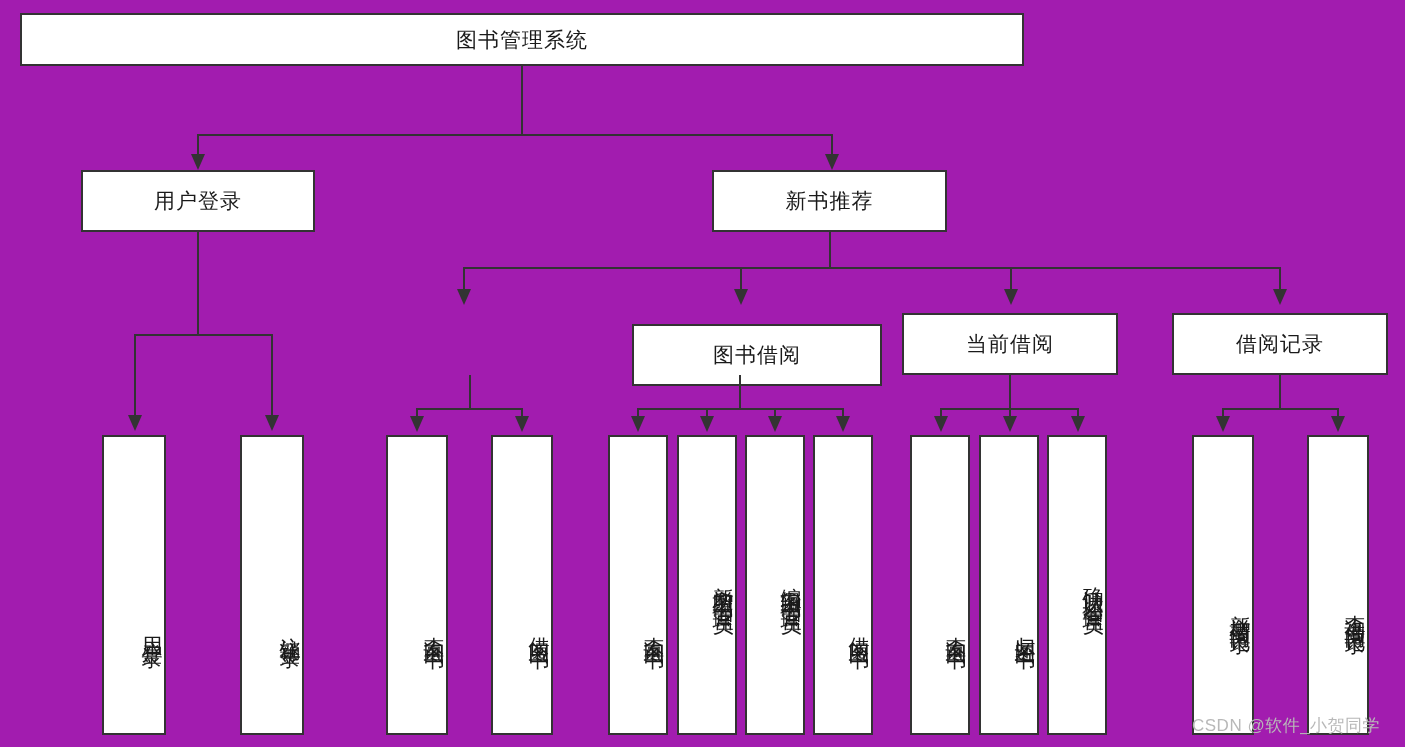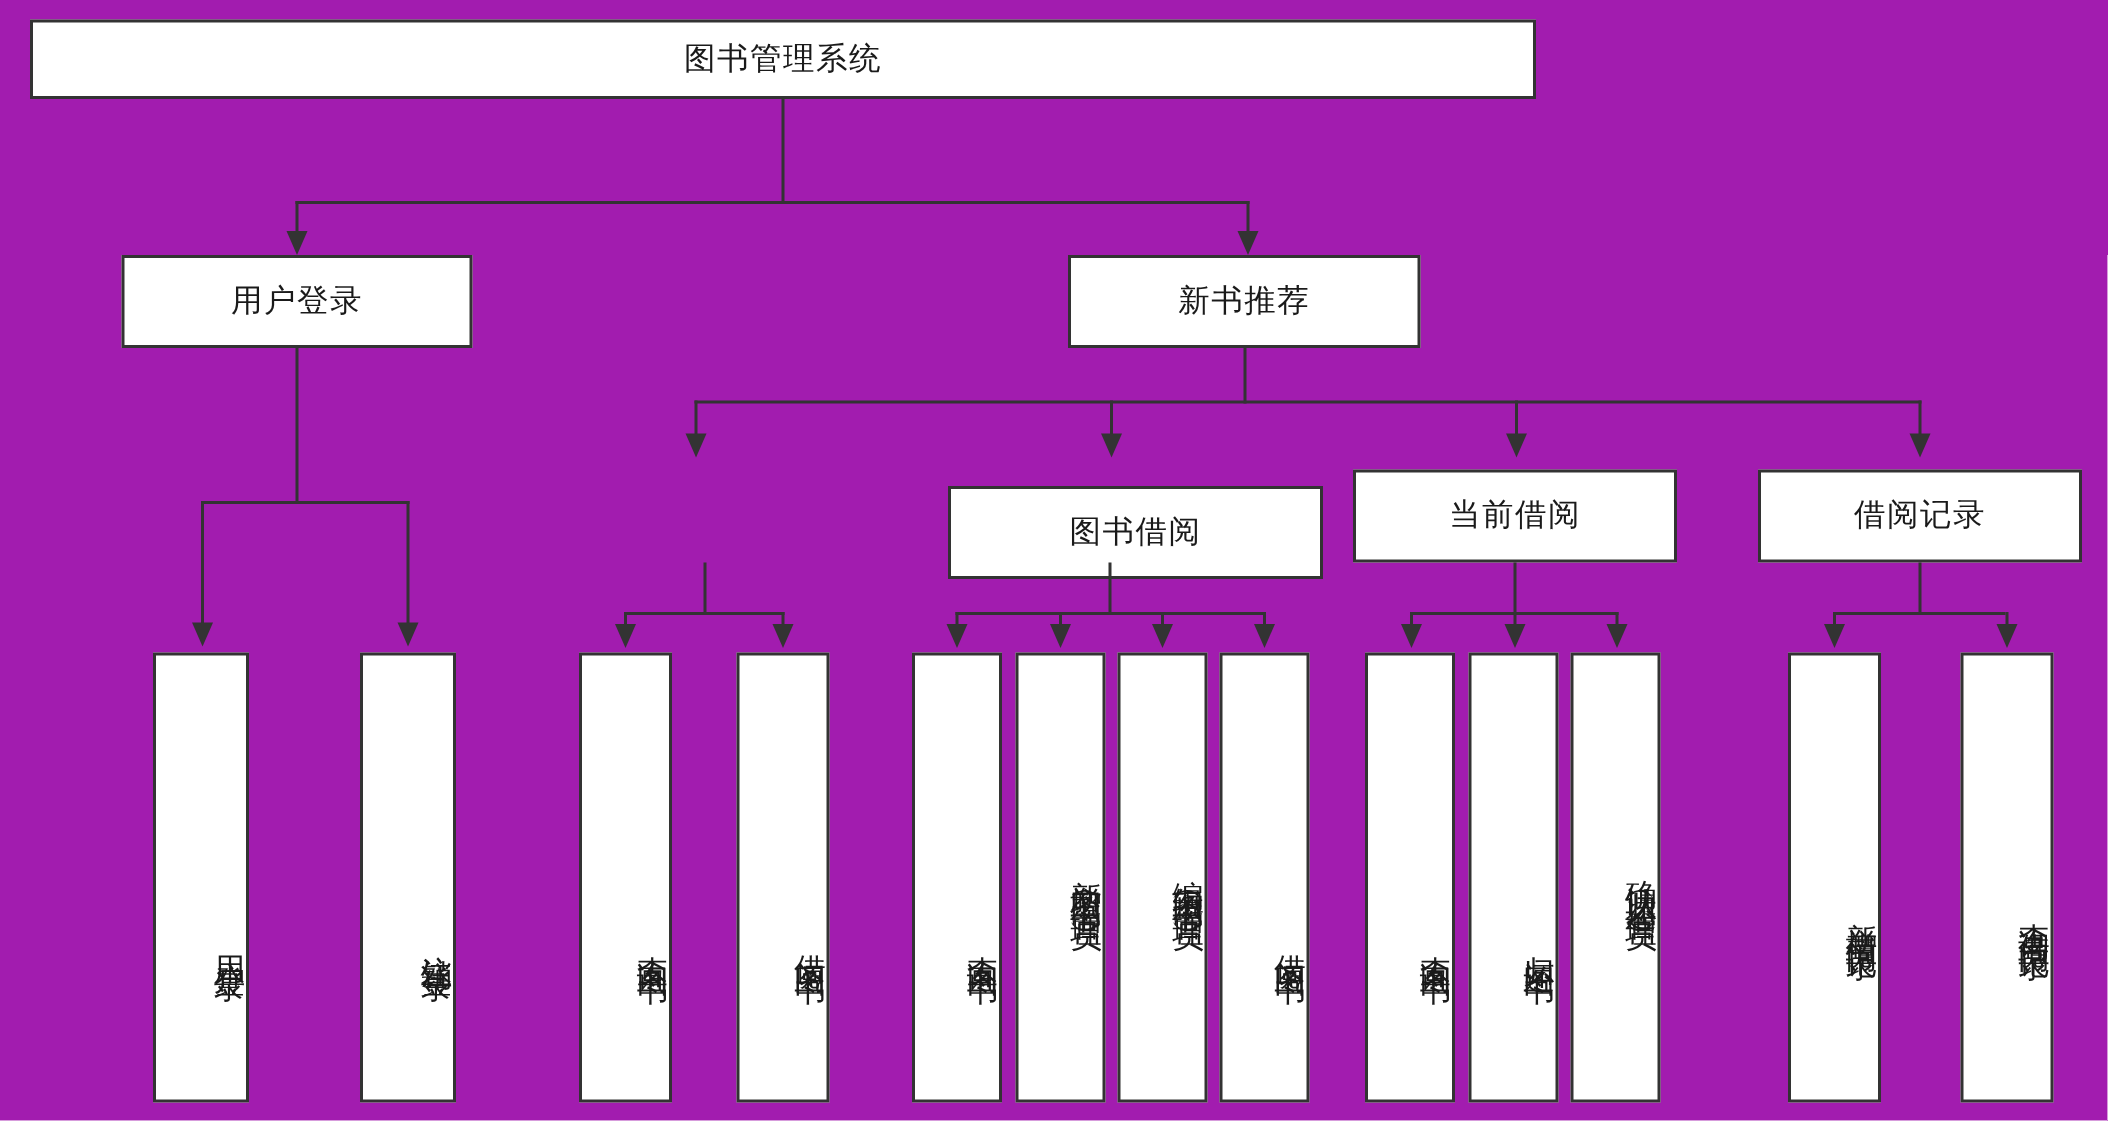--- a/index.html
+++ b/index.html
@@ -156,14 +156,15 @@
   <div class="node vert topalign" style="left:745px; top:435px; width:60px; height:300px;">编辑图书（管理员）</div>
   <div class="node vert" style="left:813px; top:435px; width:60px; height:300px; padding-top:85px;">借阅图书</div>
 
   <div class="node vert" style="left:910px; top:435px; width:60px; height:300px; padding-top:85px;">查询图书</div>
   <div class="node vert" style="left:979px; top:435px; width:60px; height:300px; padding-top:85px;">归还图书</div>
   <div class="node vert topalign" style="left:1047px; top:435px; width:60px; height:300px;">确认归还（管理员）</div>
 
   <div class="node vert" style="left:1192px; top:435px; width:62px; height:300px; padding-top:50px;">新增借阅记录</div>
   <div class="node vert" style="left:1307px; top:435px; width:62px; height:300px; padding-top:50px;">查询借阅记录</div>
 
+  <div class="watermark" style="left:1192px; top:714px;">CSDN @软件_小贺同学</div>
 
 </div>
 
 </body></html>

